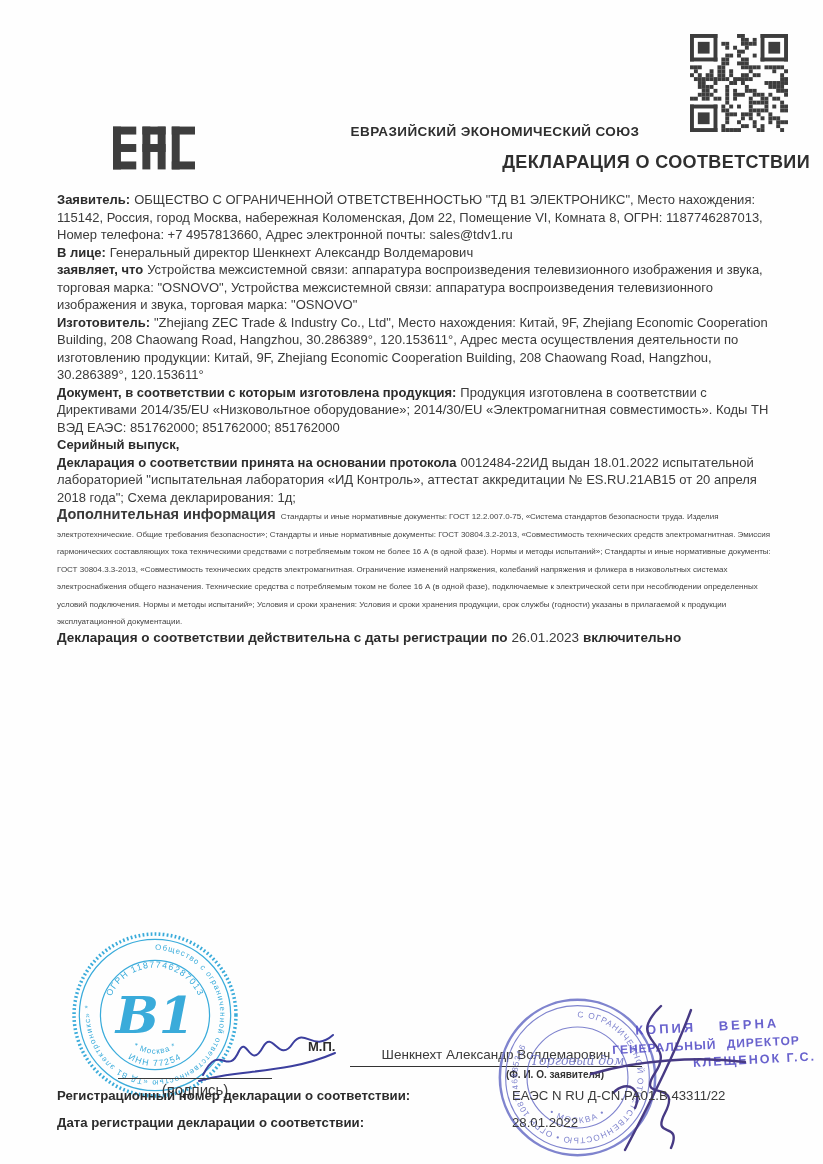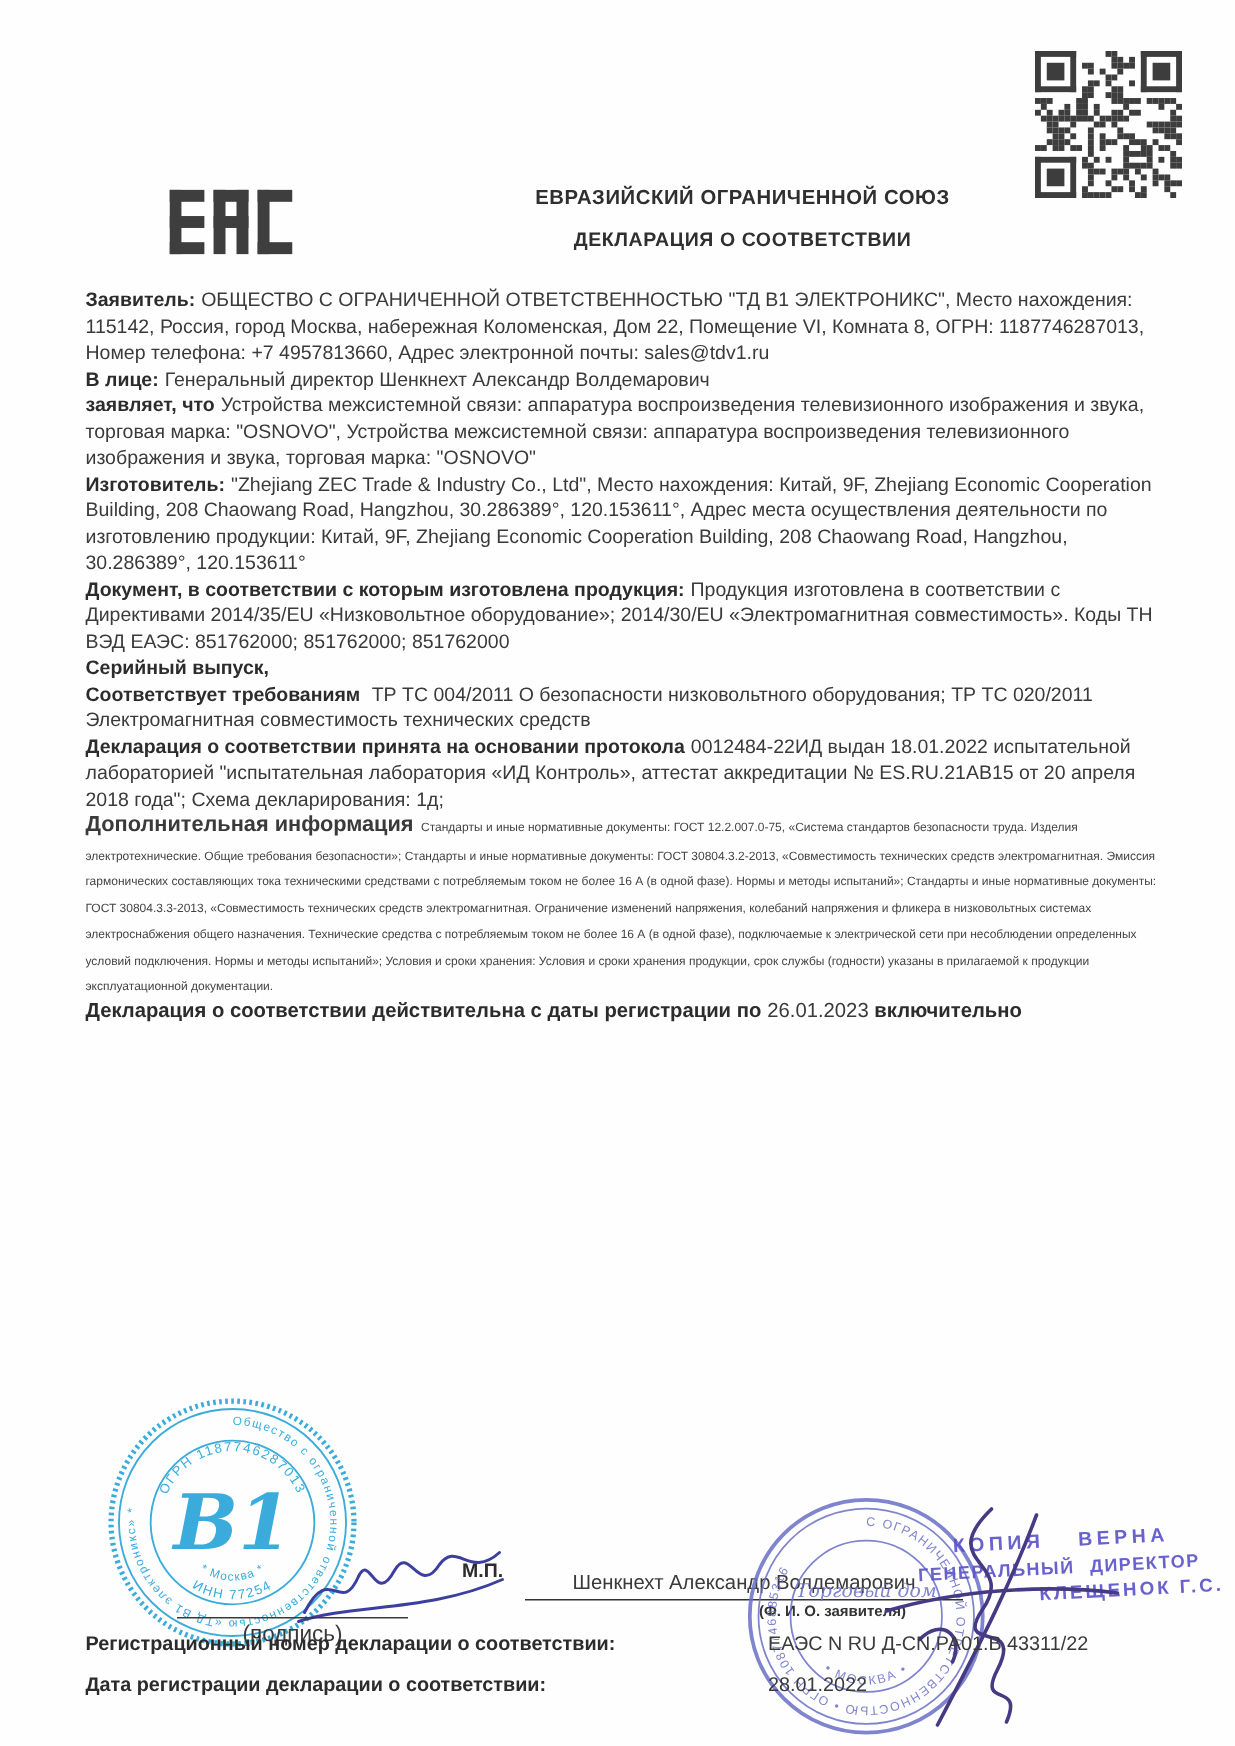--- a/index.html
+++ b/index.html
@@ -4,21 +4,21 @@
 <style>
   html,body { margin:0; padding:0; background:#ffffff; }
   .page {
     position:relative; width:823px; height:1164px; background:#fefefe;
     font-family:"Liberation Sans", sans-serif; color:#333; overflow:hidden;
   }
   
   .eac-logo { position:absolute; left:113px; top:112px; width:82px; height:72px; }
   .titles { position:absolute; left:180px; top:124px; width:630px; text-align:center; }
   .titles .t1 { font-size:13.5px; font-weight:bold; color:#2f2f2f; letter-spacing:.4px; }
-  .titles .t2 { font-size:13px; font-weight:bold; color:#2f2f2f; letter-spacing:.4px; margin-top:13px; }
+  .titles .t2 { font-size:18px; font-weight:bold; color:#2f2f2f; letter-spacing:.4px; margin-top:13px;text-align:right; }
   .qr { position:absolute; left:688px; top:34px; }
   
   .content { position:absolute; left:57px; top:191px; width:715px; }
   .content p { margin:0; font-size:13px; line-height:17.5px; color:#3a3a3a; }
   .content b { color:#2c2c2c; }
   .p-label { padding-right:4px;text-align:right; }
   .mt-sm { margin-top:6px; }
   .mt-md { margin-top:9px; }
   .mt-lg { margin-top:20px; }
   .mt-xl { margin-top:19px; }
@@ -69,21 +69,21 @@
         <rect x="73" y="0" width="13" height="70"></rect>
       <rect x="48" y="0" width="38" height="13"></rect>
         <rect x="48" y="28.5" width="38" height="13"></rect>
       <rect x="96" y="0" width="13" height="70"></rect>
         <rect x="96" y="0" width="38" height="13"></rect>
       <rect x="96" y="57" width="38" height="13"></rect>
     </g>
   </svg>
 
   <div class="titles">
-    <div class="t1">ЕВРАЗИЙСКИЙ ОГРАНИЧЕННОЙ СОЮЗ</div>
+    <div class="t1">ЕВРАЗИЙСКИЙ ЭКОНОМИЧЕСКИЙ СОЮЗ</div>
     <div class="t2">ДЕКЛАРАЦИЯ О СООТВЕТСТВИИ</div>
   </div>
 
   <svg class="qr" id="qr-svg" width="102" height="98" viewBox="0 0 100 100">
       <rect x="48" y="0" width="4" height="4" fill="#3d3d3d"></rect>
       <rect x="52" y="0" width="4" height="4" fill="#3d3d3d"></rect>
       <rect x="52" y="4" width="4" height="4" fill="#3d3d3d"></rect>
       <rect x="56" y="4" width="4" height="4" fill="#3d3d3d"></rect>
       <rect x="64" y="4" width="4" height="4" fill="#3d3d3d"></rect>
       <rect x="32" y="8" width="4" height="4" fill="#3d3d3d"></rect>
@@ -297,21 +297,20 @@
       <rect x="8" y="80" width="12" height="12" fill="#3d3d3d"></rect>
     </svg>
 
   <div class="content">
     <p><b class="p-label">Заявитель:</b><span>ОБЩЕСТВО С ОГРАНИЧЕННОЙ ОТВЕТСТВЕННОСТЬЮ "ТД В1 ЭЛЕКТРОНИКС", Место нахождения: 115142, Россия, город Москва, набережная Коломенская, Дом 22, Помещение VI, Комната 8, ОГРН: 1187746287013, Номер телефона: +7 4957813660, Адрес электронной почты: sales@tdv1.ru</span></p>
     <p class="mt-sm"><b class="p-label">В лице:</b><span>Генеральный директор Шенкнехт Александр Волдемарович</span></p>
     <p class="mt-md"><b class="p-label">заявляет, что</b><span>Устройства межсистемной связи: аппаратура воспроизведения телевизионного изображения и звука, торговая марка: "OSNOVO", Устройства межсистемной связи: аппаратура воспроизведения телевизионного изображения и звука, торговая марка: "OSNOVO"</span></p>
     <p><b class="p-label">Изготовитель:</b><span>"Zhejiang ZEC Trade &amp; Industry Co., Ltd", Место нахождения: Китай, 9F, Zhejiang Economic Cooperation Building, 208 Chaowang Road, Hangzhou, 30.286389°, 120.153611°, Адрес места осуществления деятельности по изготовлению продукции: Китай, 9F, Zhejiang Economic Cooperation Building, 208 Chaowang Road, Hangzhou, 30.286389°, 120.153611°</span></p>
     <p><b class="p-label">Документ, в соответствии с которым изготовлена продукция:</b><span>Продукция изготовлена в соответствии с Директивами 2014/35/EU «Низковольтное оборудование»; 2014/30/EU «Электромагнитная совместимость». Коды ТН ВЭД ЕАЭС: 851762000; 851762000; 851762000</span></p>
     <p class="serial"><b>Серийный выпуск,</b></p>
-    <p class="mt-lg"><b class="p-label">Соответствует требованиям</b><span> ТР ТС 004/2011 О безопасности низковольтного оборудования; ТР ТС 020/2011 Электромагнитная совместимость технических средств</span></p>
     <p class="mt-xl"><b class="p-label">Декларация о соответствии принята на основании протокола</b><span>0012484-22ИД выдан 18.01.2022 испытательной лабораторией "испытательная лаборатория «ИД Контроль», аттестат аккредитации № ES.RU.21АВ15 от 20 апреля 2018 года"; Схема декларирования: 1д;</span></p>
     <p class="addl"><span class="addl-label">Дополнительная информация</span><span class="small">Стандарты и иные нормативные документы: ГОСТ 12.2.007.0-75, «Система стандартов безопасности труда. Изделия электротехнические. Общие требования безопасности»; Стандарты и иные нормативные документы: ГОСТ 30804.3.2-2013, «Совместимость технических средств электромагнитная. Эмиссия гармонических составляющих тока техническими средствами с потребляемым током не более 16 А (в одной фазе). Нормы и методы испытаний»; Стандарты и иные нормативные документы: ГОСТ 30804.3.3-2013, «Совместимость технических средств электромагнитная. Ограничение изменений напряжения, колебаний напряжения и фликера в низковольтных системах электроснабжения общего назначения. Технические средства с потребляемым током не более 16 А (в одной фазе), подключаемые к электрической сети при несоблюдении определенных условий подключения. Нормы и методы испытаний»; Условия и сроки хранения: Условия и сроки хранения продукции, срок службы (годности) указаны в прилагаемой к продукции эксплуатационной документации.</span></p>
     <p class="valid"><b class="p-label">Декларация о соответствии действительна с даты регистрации по</b><span>26.01.2023</span> <b>включительно</b></p>
   </div>
 
   <svg class="stamp-b1" width="176" height="176" viewBox="0 0 200 200">
     <defs>
       <path id="b1-outer" d="M 100,26 a 74,74 0 1 1 -0.02,0"></path>
       <path id="b1-top" d="M 46,100 A 54,54 0 0 1 154,100"></path>
       <path id="b1-inn" d="M 42,100 A 58,58 0 0 0 158,100"></path>

